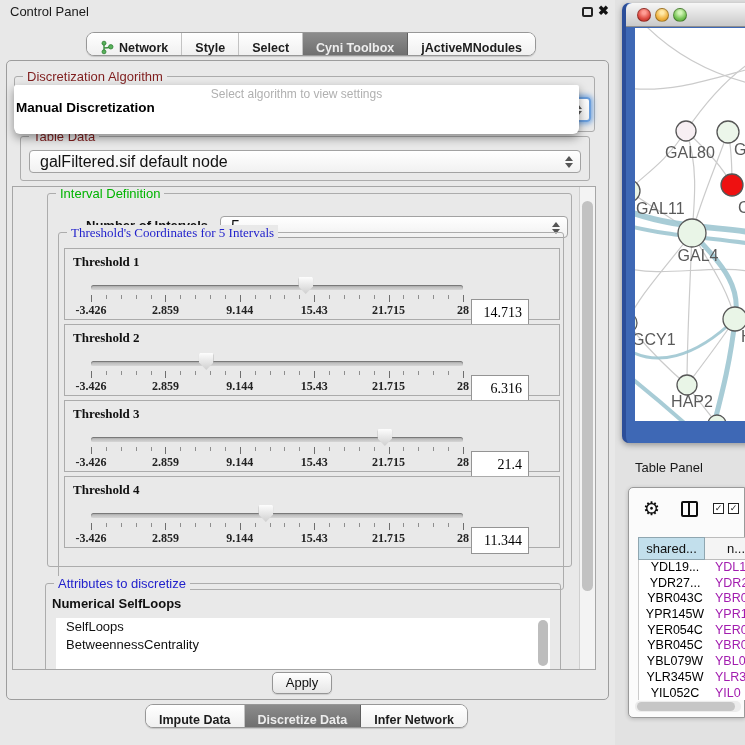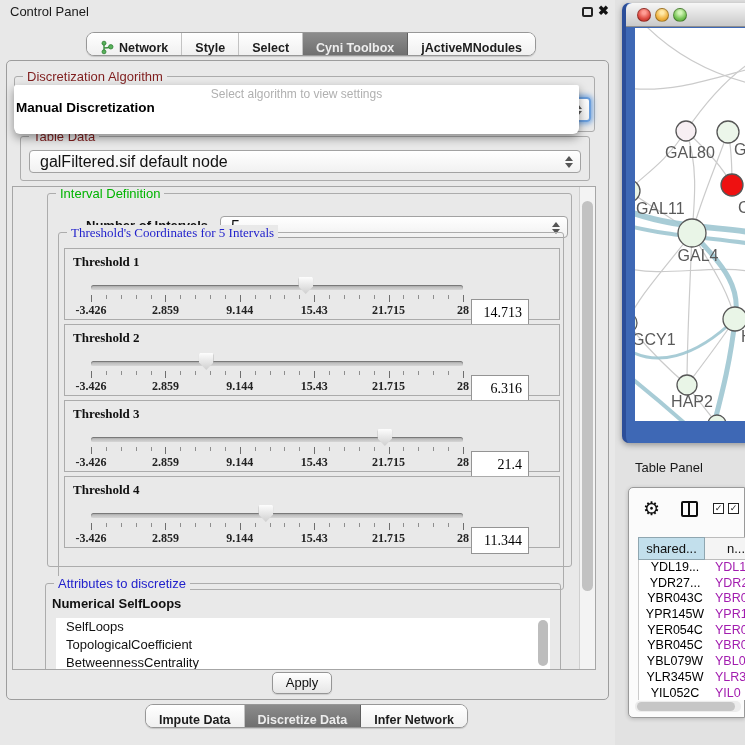--- a/index.html
+++ b/index.html
@@ -236,21 +236,20 @@
         </div>
       </div>
     </div>
 
     <div class="groupbox" style="left:32px; top:396px; width:516px; height:140px;">
       <span class="group-title blue">Attributes to discretize</span>
       <span style="position:absolute; left:6px; top:12px; font-size:13px; font-weight:bold;">Numerical SelfLoops</span>
       <div id="attr-list">
         <div class="list-inner">
             <div class="attr-item">SelfLoops</div>
-            <div class="attr-item">TopologicalCoefficient</div>
             <div class="attr-item">BetweennessCentrality</div>
           </div>
         <div id="attr-scrollbar">
             <div id="attr-thumb"></div>
           </div>
       </div>
     </div>
 
     <div id="vp-scrollbar">
       <div id="vp-thumb"></div>

